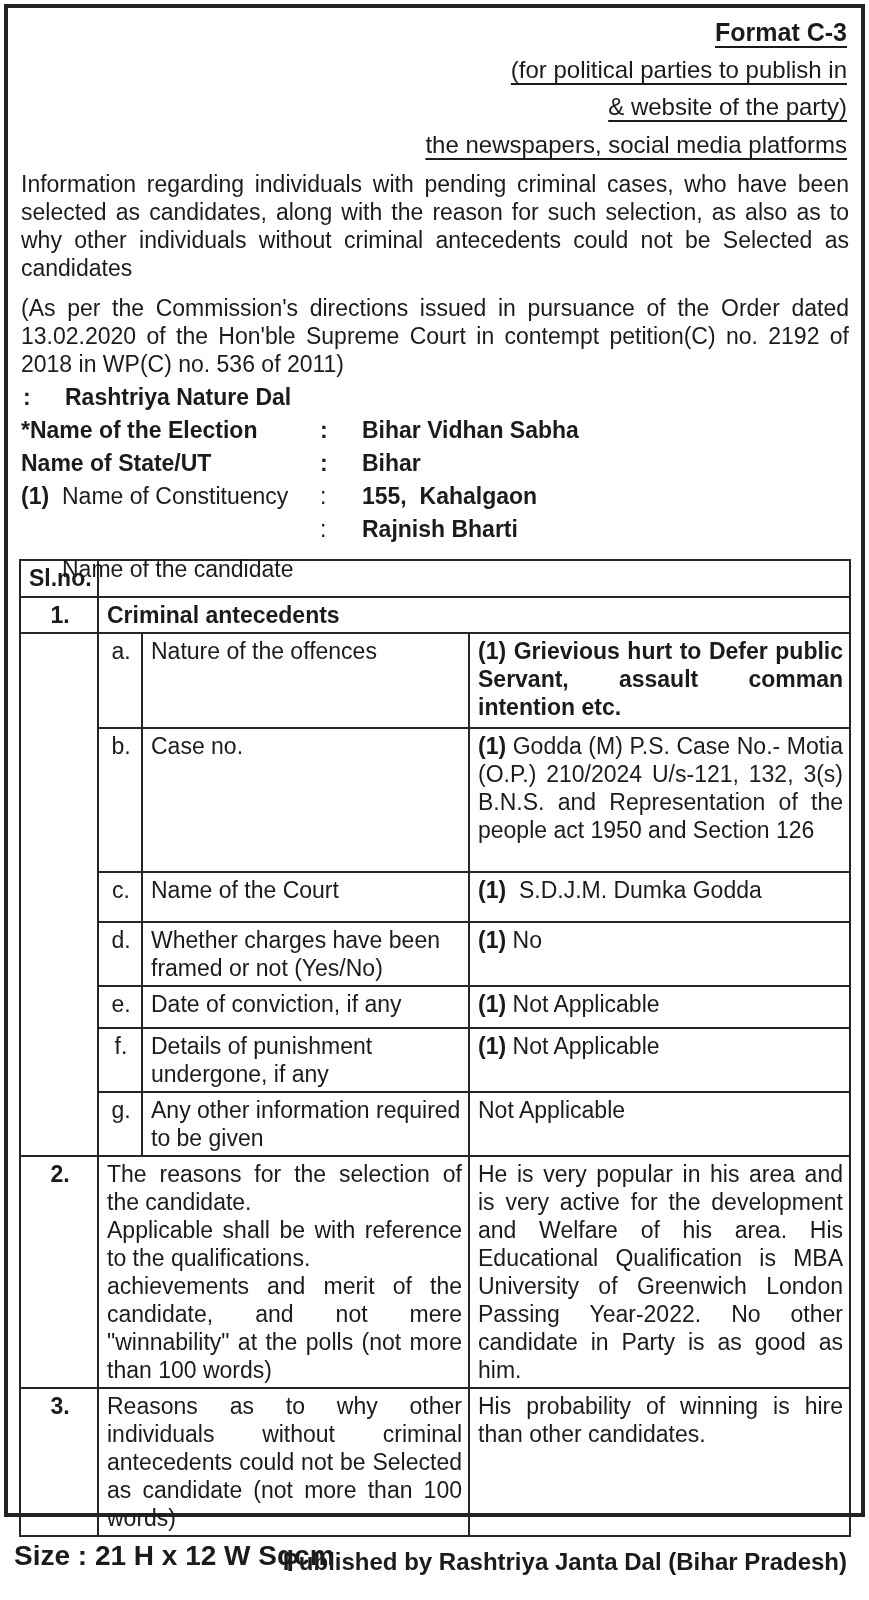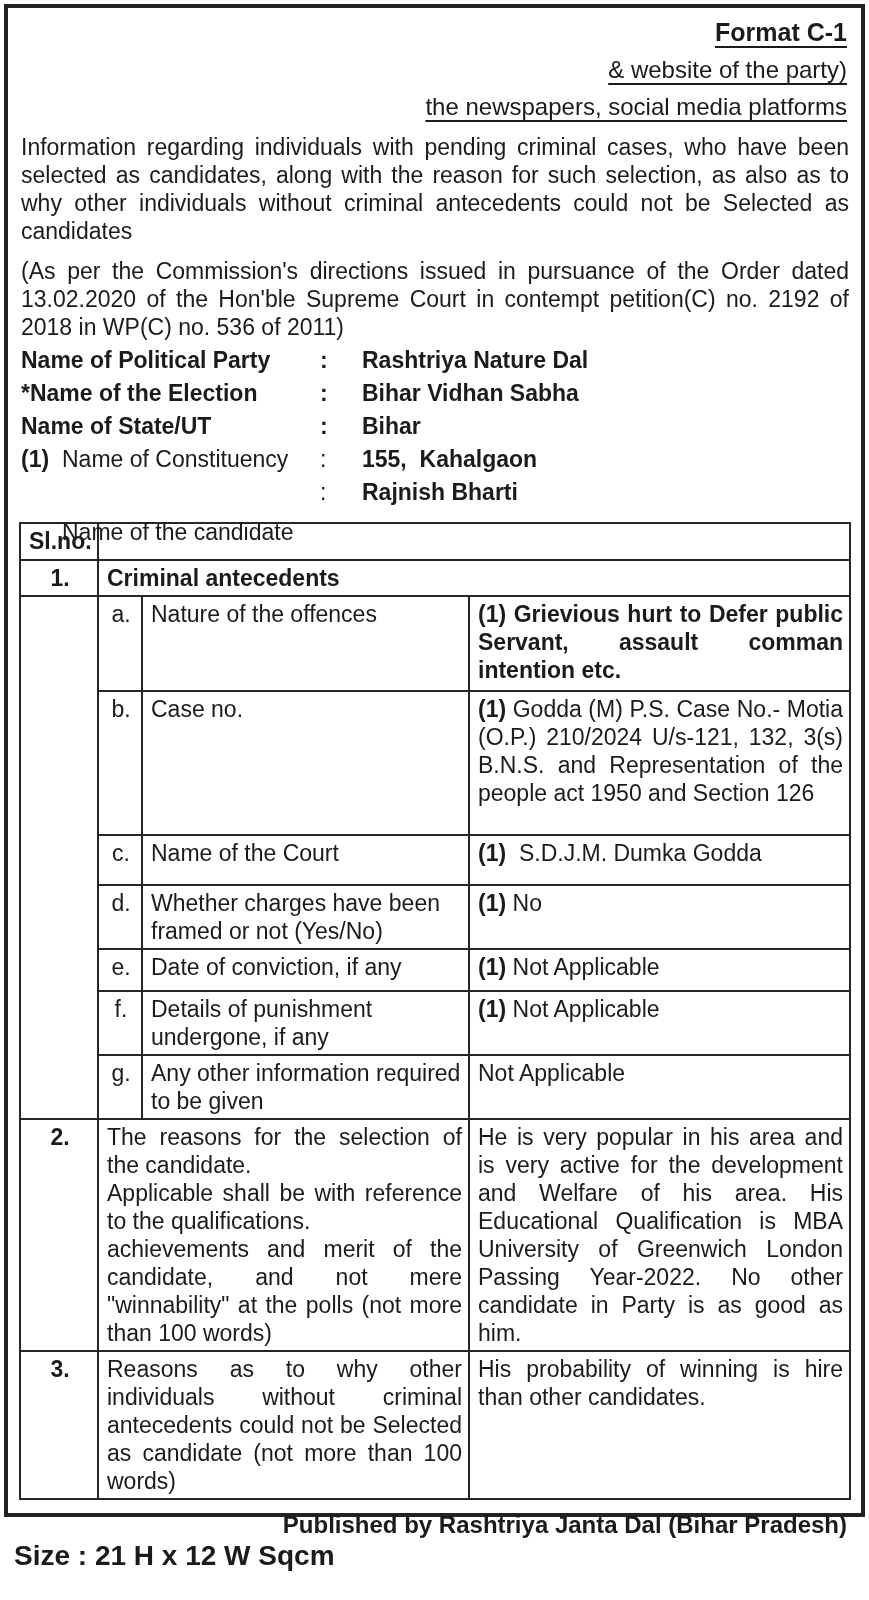--- a/index.html
+++ b/index.html
@@ -97,31 +97,31 @@
     font-weight: bold;
   }
 </style>
 </head>
 <body>
 
 <div class="page">
   <div class="frame">
 
     <div class="doc-header">
-      <div class="format-label">Format C-1</div>
+      <div class="format-label">Format C-3</div>
+      <div class="subtitle">(for political parties to publish in</div>
       <div class="subtitle">&amp; website of the party)</div>
       <div class="subtitle">the newspapers, social media platforms</div>
     </div>
 
     <p class="intro">Information regarding individuals with pending criminal cases, who have been selected as candidates, along with the reason for such selection, as also as to why other individuals without criminal antecedents could not be Selected as candidates</p>
     <p class="intro">(As per the Commission's directions issued in pursuance of the Order dated 13.02.2020 of the Hon'ble Supreme Court in contempt petition(C) no. 2192 of 2018 in WP(C) no. 536 of 2011)</p>
 
     <div class="fields">
       <div class="field-row">
-        <span class="f-label bold">Name of Political Party</span>
         <span class="f-colon bold">:</span>
         <span class="f-value">Rashtriya Nature Dal</span>
       </div>
       <div class="field-row">
         <span class="f-label bold">*Name of the Election</span>
         <span class="f-colon bold">:</span>
         <span class="f-value">Bihar Vidhan Sabha</span>
       </div>
       <div class="field-row">
         <span class="f-label bold">Name of State/UT</span>

